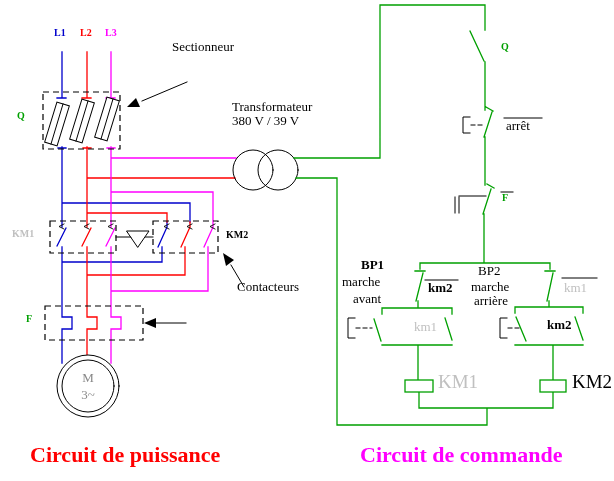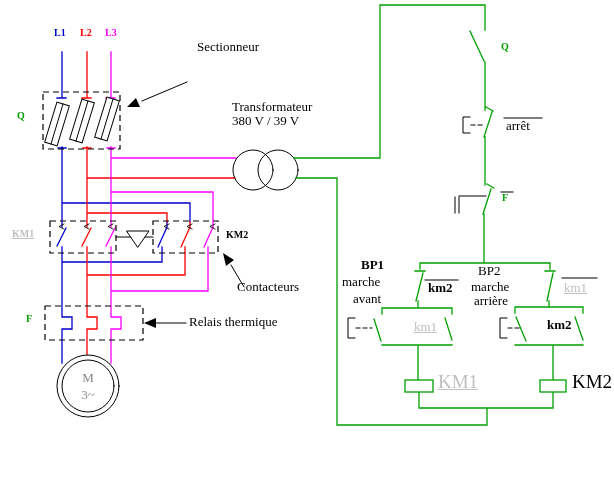--- a/index.html
+++ b/index.html
@@ -1,21 +1,21 @@
 <!DOCTYPE html>
 <html style="--phase1: #0000cc; --phase2: #ff0000; --phase3: #ff00ff; --control_green: #00a000; --inactive_gray: #c0c0c0; --motor_gray: #888888; --black: #000000; --title_red: #ff0000; --title_magenta: #ff00ff;"><head>
 <meta charset="utf-8">
 <style>
   html,body{margin:0;padding:0;background:#ffffff;}
   #stage{position:relative;width:614px;height:481px;background:#fff;overflow:hidden;
          font-family:"Liberation Serif","DejaVu Serif",serif;}
   #wires{position:absolute;left:0;top:0;}
   .lbl{position:absolute;white-space:nowrap;line-height:1.05;}
   .c-p1{color:var(--phase1);} .c-p2{color:var(--phase2);} .c-p3{color:var(--phase3);}
-  .c-green{color:var(--control_green);} .c-gray{color:var(--inactive_gray);text-decoration:underline;}
+  .c-green{color:var(--control_green);} .c-gray{color:var(--inactive_gray);}
   .c-motor{color:var(--motor_gray);} .c-black{color:var(--black);}
   .c-titleR{color:var(--title_red);} .c-titleM{color:var(--title_magenta);}
   .bold{font-weight:bold;}
   .fs13{font-size:13px;} .fs14{font-size:10px;} .fs19{font-size:19px;} .fs22{font-size:22px;}
   .center{text-align:center;}
   
   .w{fill:none;stroke-width:1.3px;stroke-linecap:square;}
   .s-p1{stroke:var(--phase1);} .s-p2{stroke:var(--phase2);} .s-p3{stroke:var(--phase3);}
   .s-green{stroke:var(--control_green);} .s-black{stroke:var(--black);}
   .thin{stroke-width:1px;}
@@ -143,35 +143,36 @@
 
   <span class="lbl bold fs14 c-p1" style="left:54px;top:28px">L1</span>
   <span class="lbl bold fs14 c-p2" style="left:80px;top:28px">L2</span>
   <span class="lbl bold fs14 c-p3" style="left:105px;top:28px">L3</span>
 
   <span class="lbl bold fs14 c-green" style="left:17px;top:111px">Q</span>
   <span class="lbl bold fs14 c-gray" style="left:12px;top:229px">KM1</span>
   <span class="lbl bold fs14 c-black" style="left:226px;top:230px">KM2</span>
   <span class="lbl bold fs14 c-green" style="left:26px;top:314px">F</span>
 
-  <div class="lbl fs13 c-black center" style="left:176px;top:40px;width:104px">
+  <div class="lbl fs13 c-black center" style="left:151px;top:40px;width:104px">
     <div>Sectionneur</div>
   </div>
 
   <div class="lbl fs13 c-black" style="left:232px;top:100px">
     <div>Transformateur</div>
     <div>380 V / 39 V</div>
   </div>
 
   <span class="lbl fs13 c-black" style="left:237px;top:280px">Contacteurs</span>
-  <span class="lbl fs13 c-black" style="left:189px;top:315px">Relais thermique</span>
 
   <div class="lbl fs13 c-motor center" style="left:78px;top:371px;width:20px">M</div>
   <div class="lbl fs13 c-motor center" style="left:78px;top:388px;width:20px">3~</div>
 
+  <span class="lbl bold fs22 c-titleR" style="left:30px;top:443px">Circuit de puissance</span>
+  <span class="lbl bold fs22 c-titleM" style="left:360px;top:443px">Circuit de commande</span>
 
   <span class="lbl bold fs14 c-green" style="left:501px;top:42px">Q</span>
   <span class="lbl fs13 c-black" style="left:506px;top:119px">arrêt</span>
   <span class="lbl bold fs14 c-green" style="left:502px;top:193px">F</span>
 
   <span class="lbl bold fs13 c-black" style="left:361px;top:258px">BP1</span>
   <span class="lbl fs13 c-black" style="left:342px;top:275px">marche</span>
   <span class="lbl fs13 c-black" style="left:353px;top:292px">avant</span>
 
   <span class="lbl bold fs13 c-black" style="left:428px;top:281px">km2</span>

